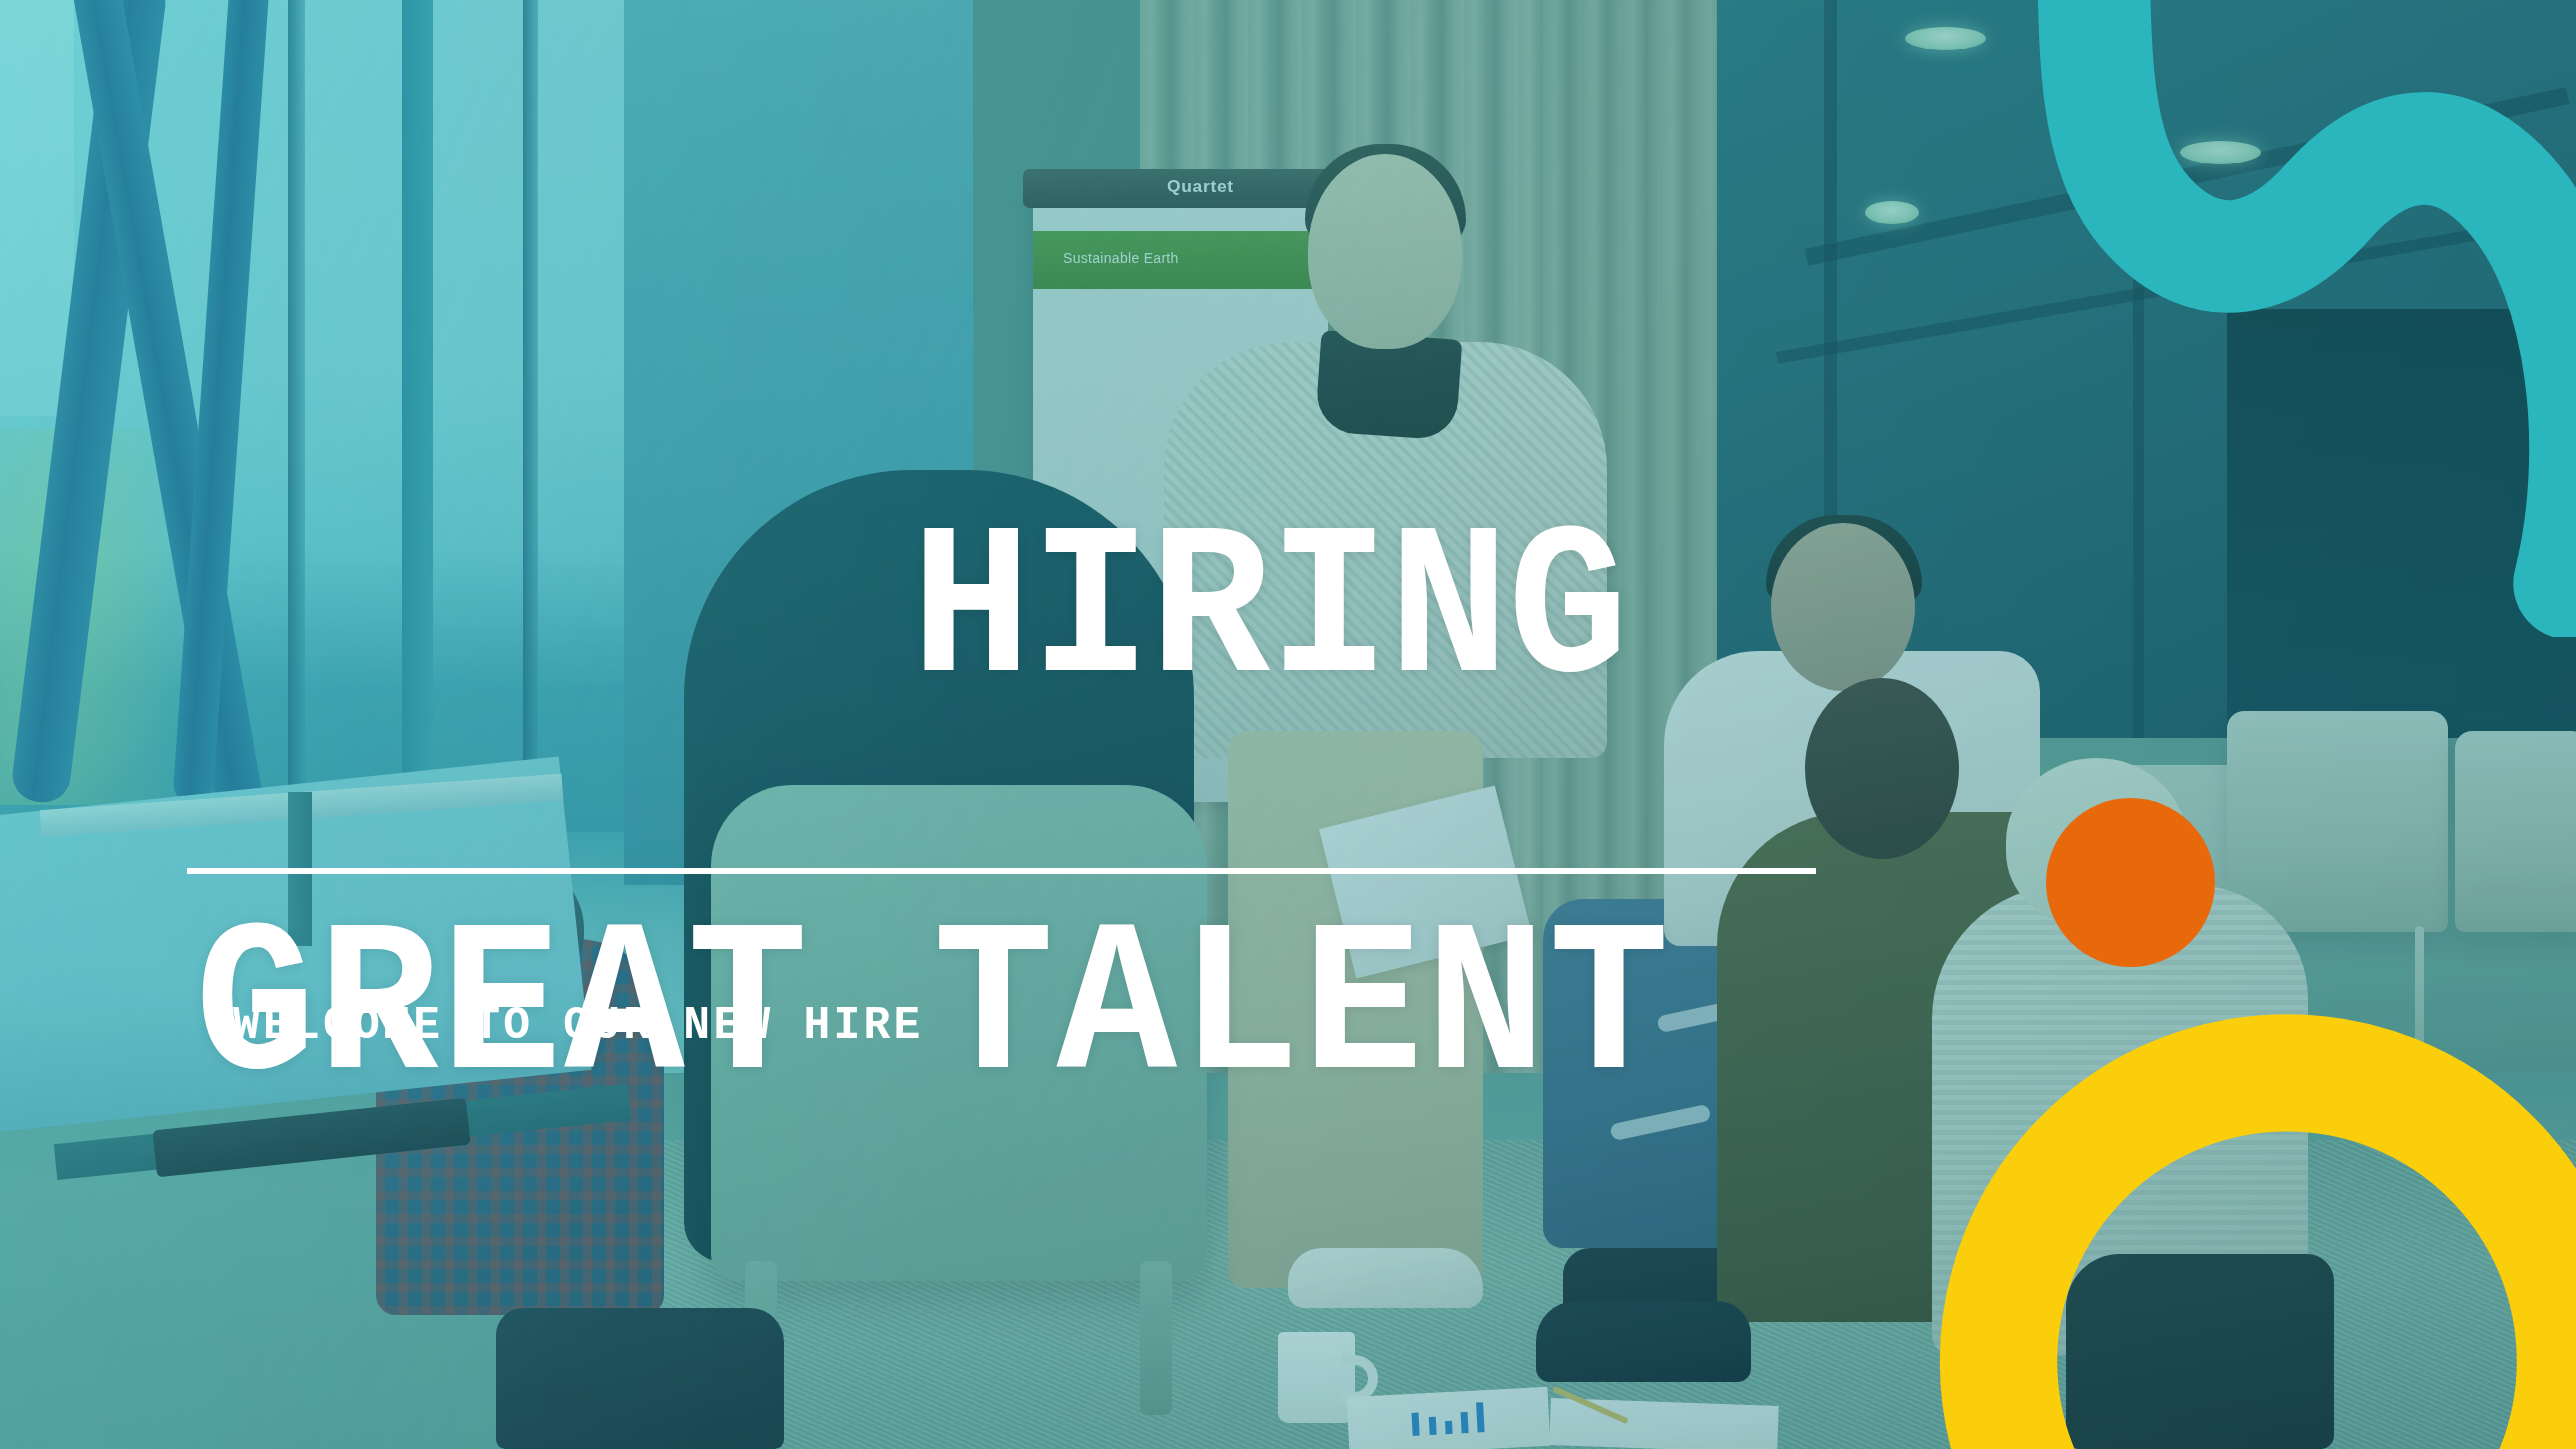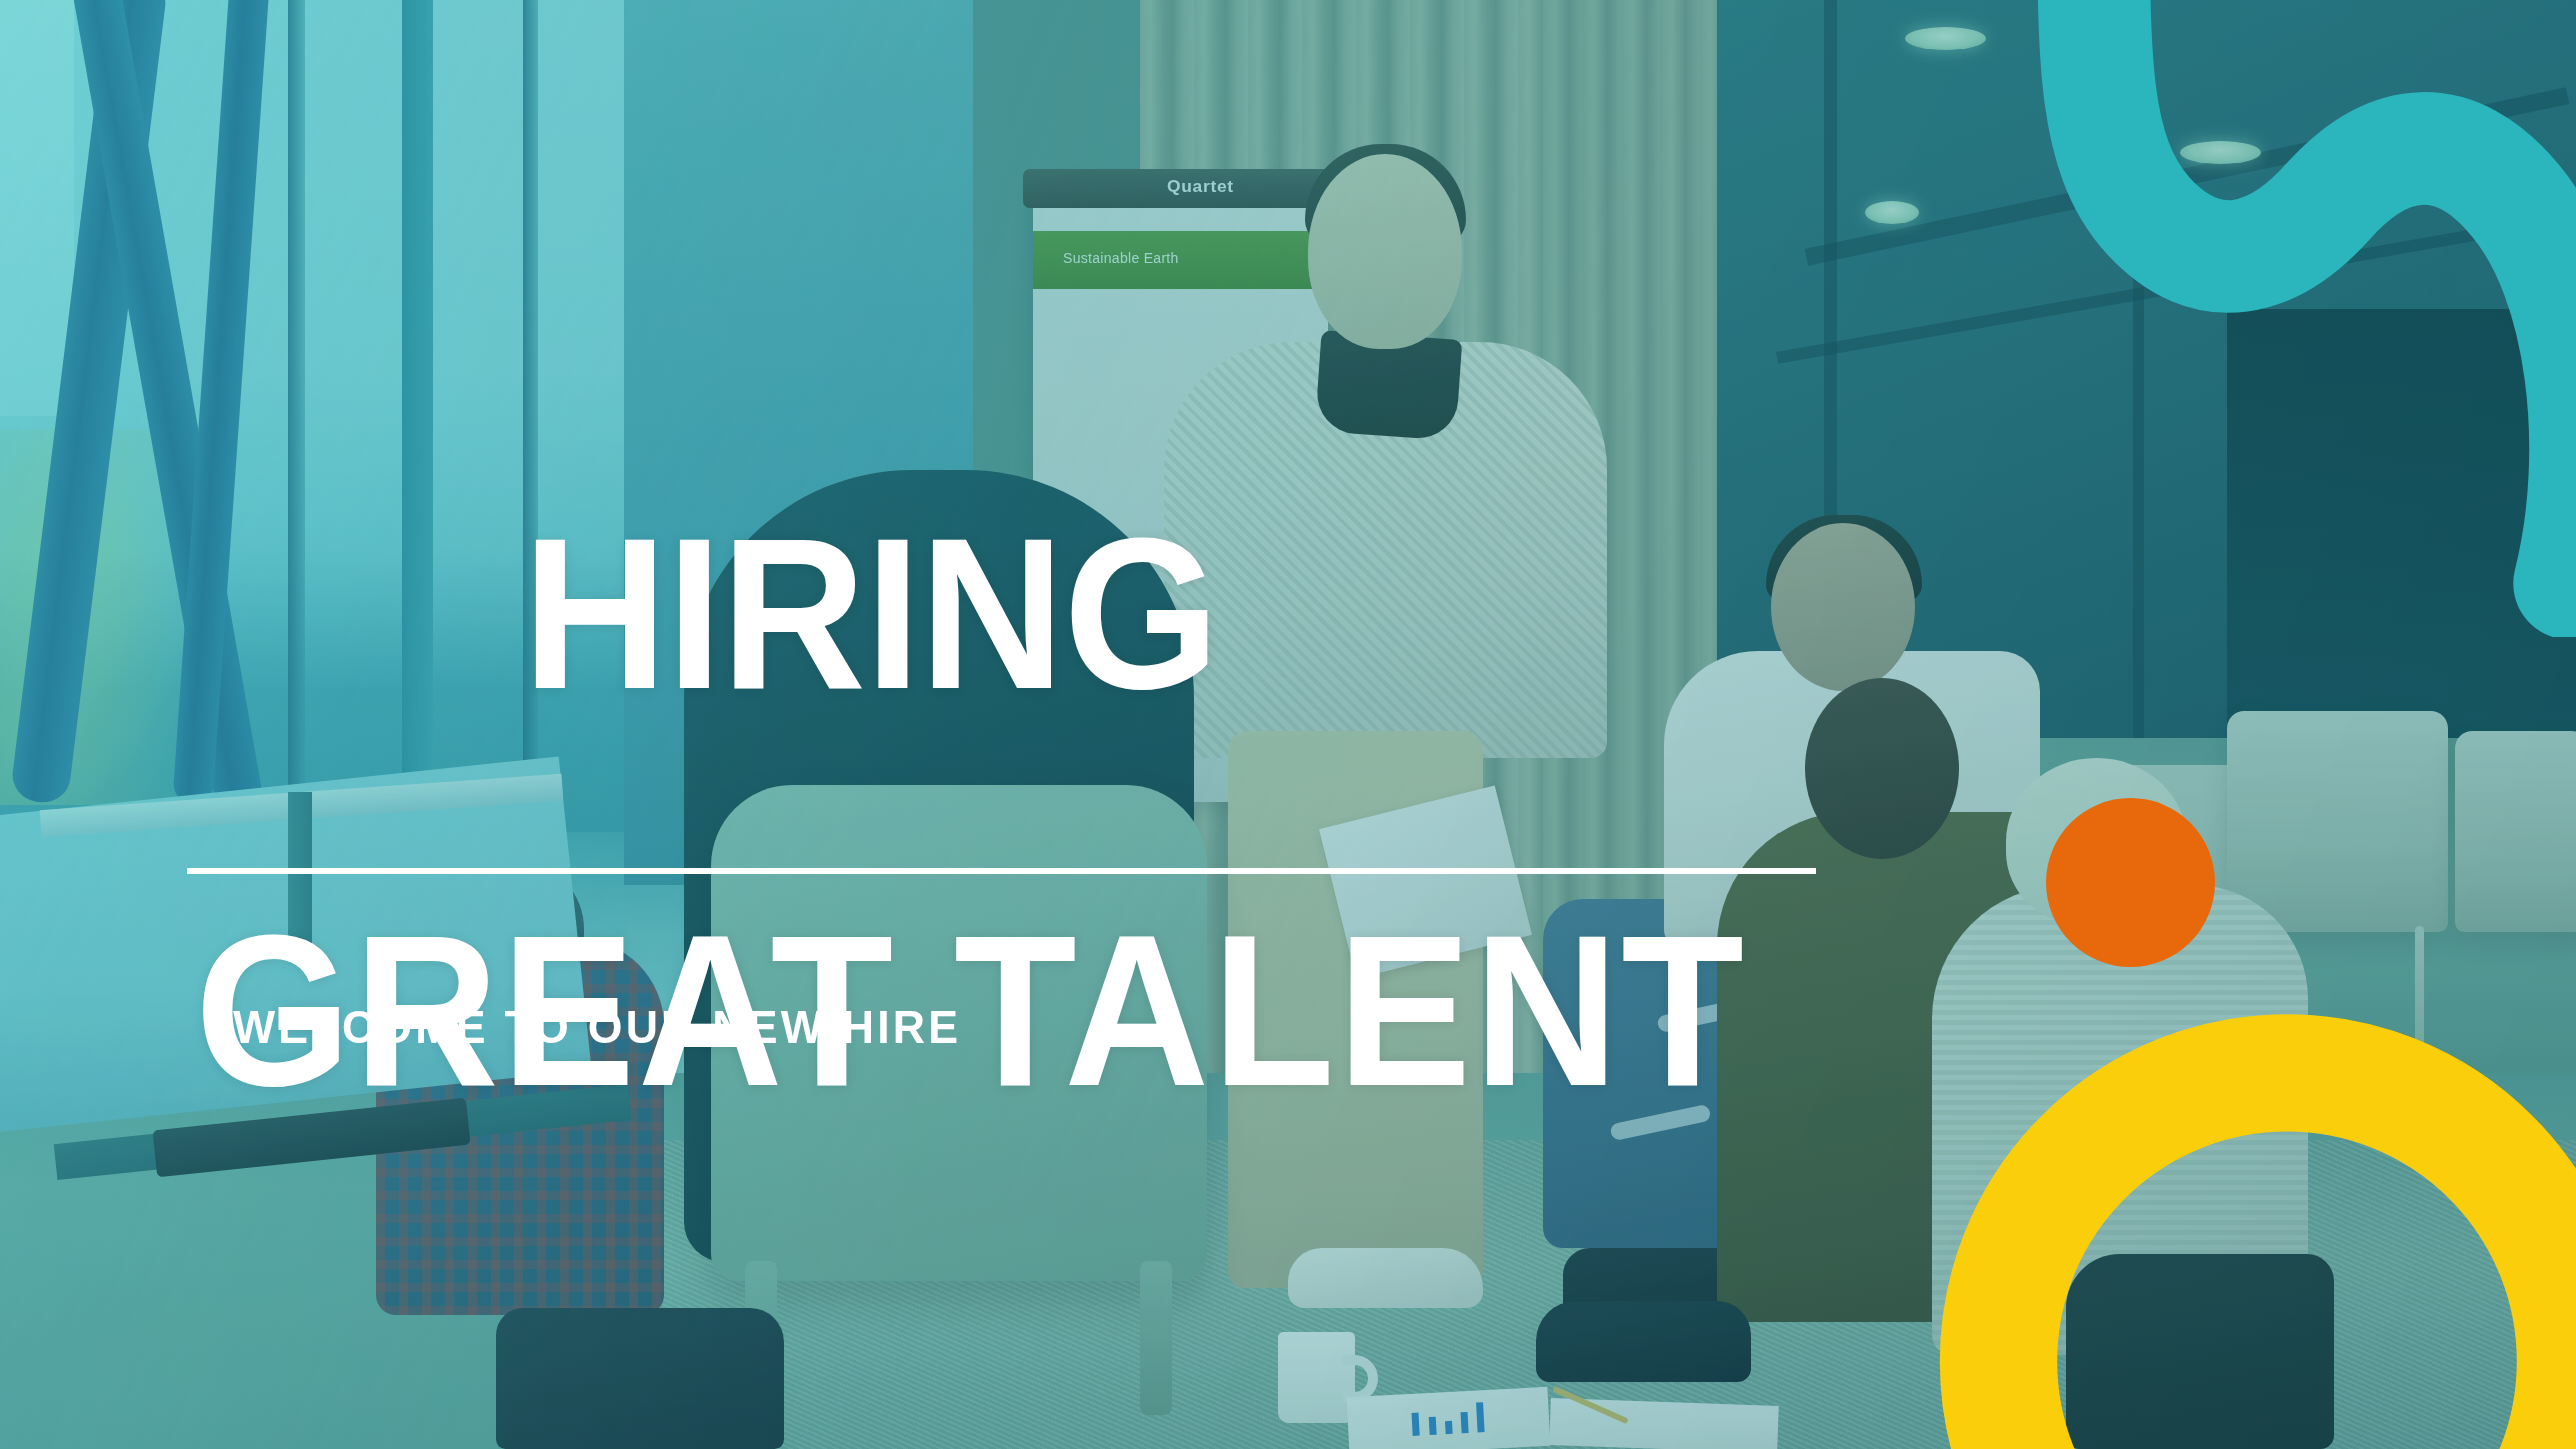--- a/index.html
+++ b/index.html
@@ -395,21 +395,21 @@
   .decor { position: absolute; inset: 0; pointer-events: none; }
   .squiggle { position: absolute; right: -6.7px; top: -20px; width: 657px; height: 657px; }
   .yellow-arc { position: absolute; right: -80px; bottom: -221px; width: 738px; height: 738px; }
   .orange-dot {
     position: absolute;
     left: 2046px; top: 798px; width: 169px; height: 169px;
     border-radius: 50%;
   }
 
   
-  .content { position: absolute; inset: 0; }
+  .content { position: absolute; inset: 0; font-family: Liberation Mono, monospace; }
   .headline {
     position: absolute;
     left: 195px; top: 315px;
     color: #ffffff;
     font-weight: 700;
     font-size: 216px;
     line-height: .92;
     letter-spacing: -1.3px;
     transform: scaleX(.93);
     transform-origin: left top;

